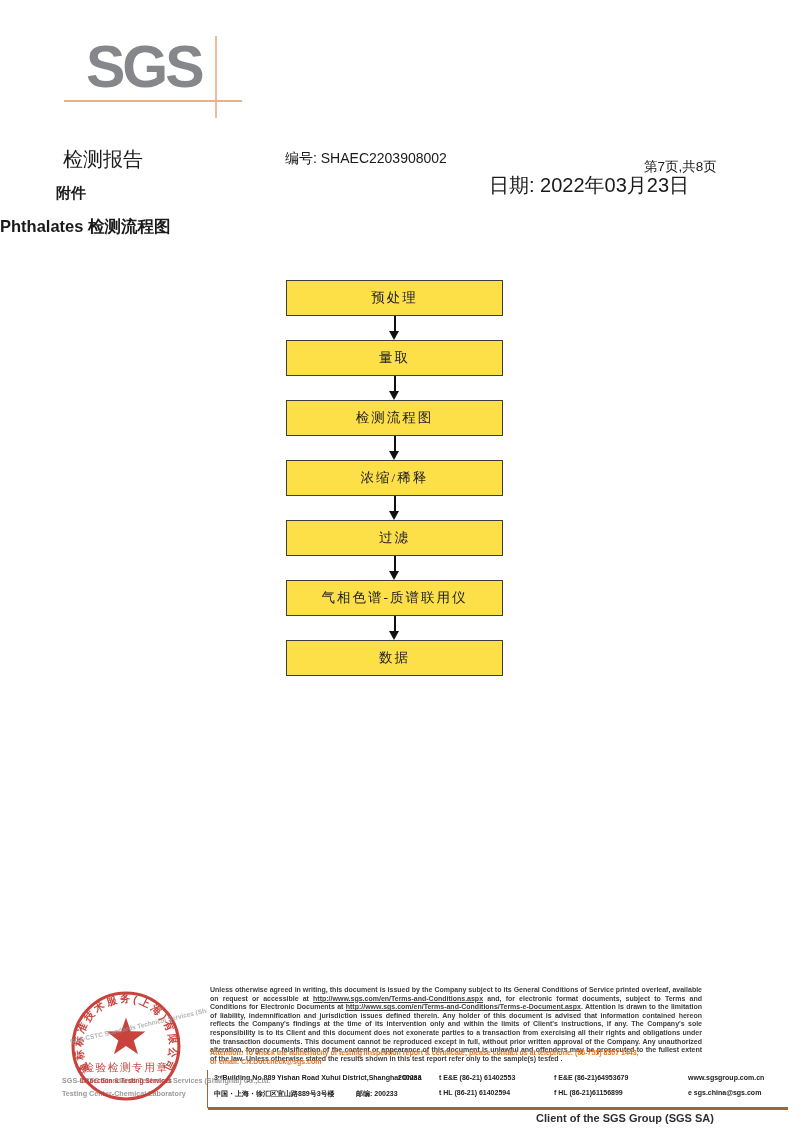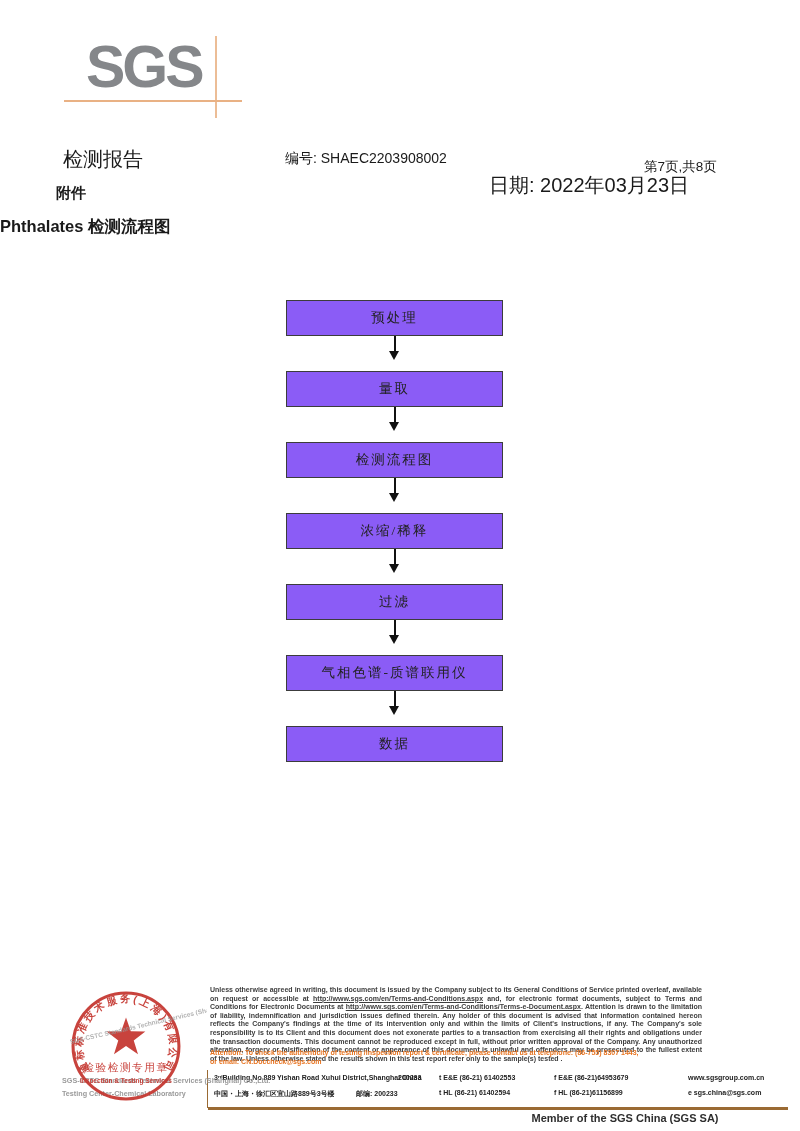--- a/index.html
+++ b/index.html
@@ -21,24 +21,24 @@
   .report-title { position:absolute; left:63px; top:146px; font-size:20px; font-weight:normal; }
   .report-no   { position:absolute; left:285px; top:150px; font-size:14px; }
   .report-date { position:absolute; left:489px; top:150px; font-size:20px;margin-top:22px; }
   .report-page { position:absolute; left:644px; top:150px; font-size:13.5px;margin-top:8px; }
   .attachment  { position:absolute; left:56px; top:184px; font-size:15px; font-weight:bold; }
   
   .flow-title { position:absolute; left:0; top:216px; width:800px; 
                 font-size:16.5px; font-weight:bold; }
   .flow { position:absolute; left:286px; top:280px; width:217px; }
   .flow-box {
-    width:217px; height:36px; border:1px solid #3c3c3c; background:#8b5cf6;
+    width:217px; height:36px; border:1px solid #3c3c3c; background:#fde047;
     display:flex; align-items:center; justify-content:center;
     font-family:"Liberation Serif","DejaVu Serif",serif;
-    font-size:13.5px; letter-spacing:2px; color:#222;margin-top:20px;
+    font-size:13.5px; letter-spacing:2px; color:#222;
   }
   .flow-arrow { width:2px; height:15px; background:#111; margin:0 auto; position:relative; margin-bottom:9px; }
   .flow-arrow::after {
     content:''; position:absolute; left:-4.5px; bottom:-9px;
     border-left:5.5px solid transparent; border-right:5.5px solid transparent;
     border-top:9px solid #111;
   }
   
   .legal {
     position:absolute; left:210px; top:986px; width:492px;
@@ -138,15 +138,15 @@
     <span class="a-r1 c4">f E&amp;E (86-21)64953679</span>
     <span class="a-r1 c5">www.sgsgroup.com.cn</span>
     <span class="a-r2 c1">中国・上海・徐汇区宜山路889号3号楼</span>
     <span class="a-r2 c2b">邮编: 200233</span>
     <span class="a-r2 c3">t HL (86-21) 61402594</span>
     <span class="a-r2 c4">f HL (86-21)61156899</span>
     <span class="a-r2 c5">e  sgs.china@sgs.com</span>
   </div>
 
   <div class="bottom-rule"></div>
-  <div class="member">Member of the SGS China (SGS SA)</div>
+  <div class="member">Client of the SGS Group (SGS SA)</div>
 
 </div>
 
 </body></html>

